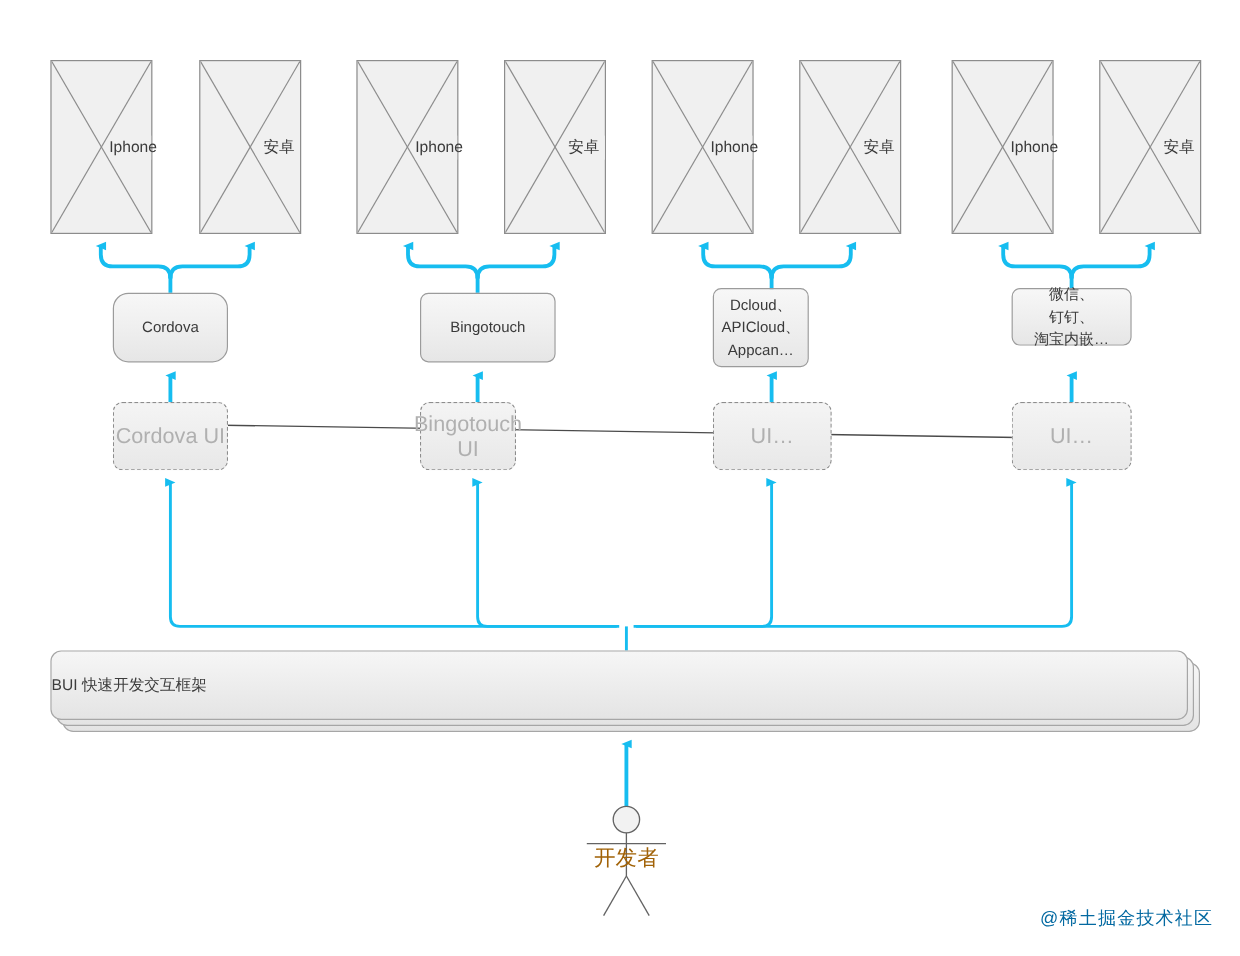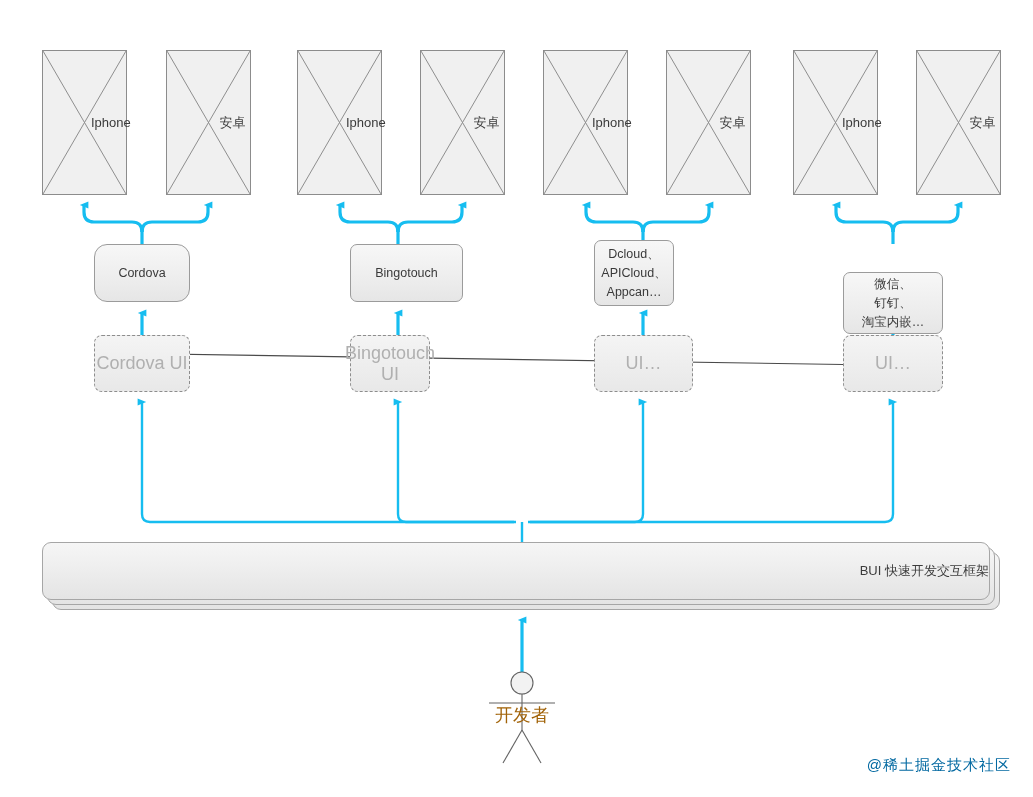--- a/index.html
+++ b/index.html
@@ -23,21 +23,21 @@
   
   .uibox{position:absolute;box-sizing:border-box;border:1px dashed #8d8d8d;border-radius:8px;
      background:linear-gradient(to bottom,#f4f4f4 0%,#ededed 60%,#e8e8e8 100%);
      display:flex;align-items:center;justify-content:center;text-align:center;
      font-size:18px;color:#b0b0b0;}
 
   
   .sheet{position:absolute;box-sizing:border-box;border:1px solid #a6a6a6;border-radius:9px;
      background:linear-gradient(to bottom,#f6f6f6 0%,#ededed 50%,#e4e4e4 100%);}
   .sheet-title{position:absolute;left:0;right:0;top:50%;transform:translateY(-50%);
-     text-align:right;font-size:13px;color:#3c3c3c;margin-left:48px;}
+     text-align:left;font-size:13px;color:#3c3c3c;}
 
   
   .actor-label{position:absolute;text-align:center;font-size:18px;color:#a16207;width:120px;}
 
   
   .watermark{position:absolute;right:22px;bottom:22px;font-size:15px;color:#0369a1;
      letter-spacing:1px;}
 </style>
 </head>
 <body>
@@ -153,21 +153,21 @@
     <line x1="85" y1="0" x2="0" y2="145" stroke="#8c8c8c" stroke-width="1"></line>
   </svg>
   <div class="label">安卓</div>
 </div>
 
 <div class="fwbox" style="left:94px;top:244px;width:96px;height:58px;white-space:pre-line;border-radius:13px;">Cordova</div>
 <div class="fwbox" style="left:350px;top:244px;width:113px;height:58px;white-space:pre-line;text-align:right;">Bingotouch</div>
 <div class="fwbox" style="left:594px;top:240px;width:80px;height:66px;white-space:pre-line;">Dcloud、
 APICloud、
 Appcan…</div>
-<div class="fwbox" style="left:843px;top:240px;width:100px;height:62px;white-space:pre-line;margin-top:32px;">微信、
+<div class="fwbox" style="left:843px;top:240px;width:100px;height:48px;white-space:pre-line;">微信、
 钉钉、
 淘宝内嵌…</div>
 
 <div class="uibox" style="left:94px;top:335px;width:96px;height:57px;">Cordova UI</div>
 <div class="uibox" style="left:350px;top:335px;width:80px;height:57px;">Bingotouch UI</div>
 <div class="uibox" style="left:594px;top:335px;width:99px;height:57px;">UI…</div>
 <div class="uibox" style="left:843px;top:335px;width:100px;height:57px;">UI…</div>
 
 <div class="sheet" style="left:52px;top:552px;width:948px;height:58px;"></div>
 <div class="sheet" style="left:47px;top:547px;width:948px;height:58px;"></div>

